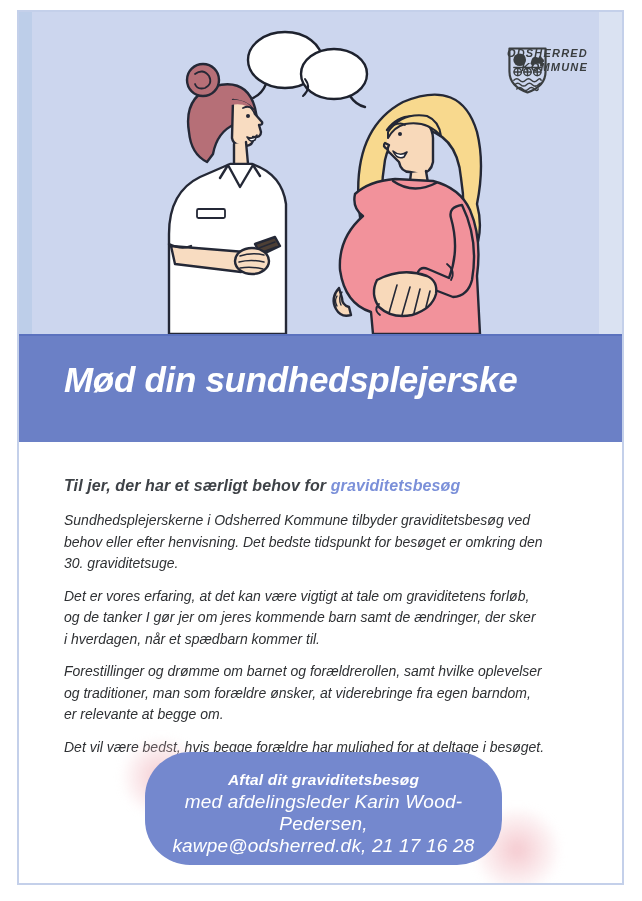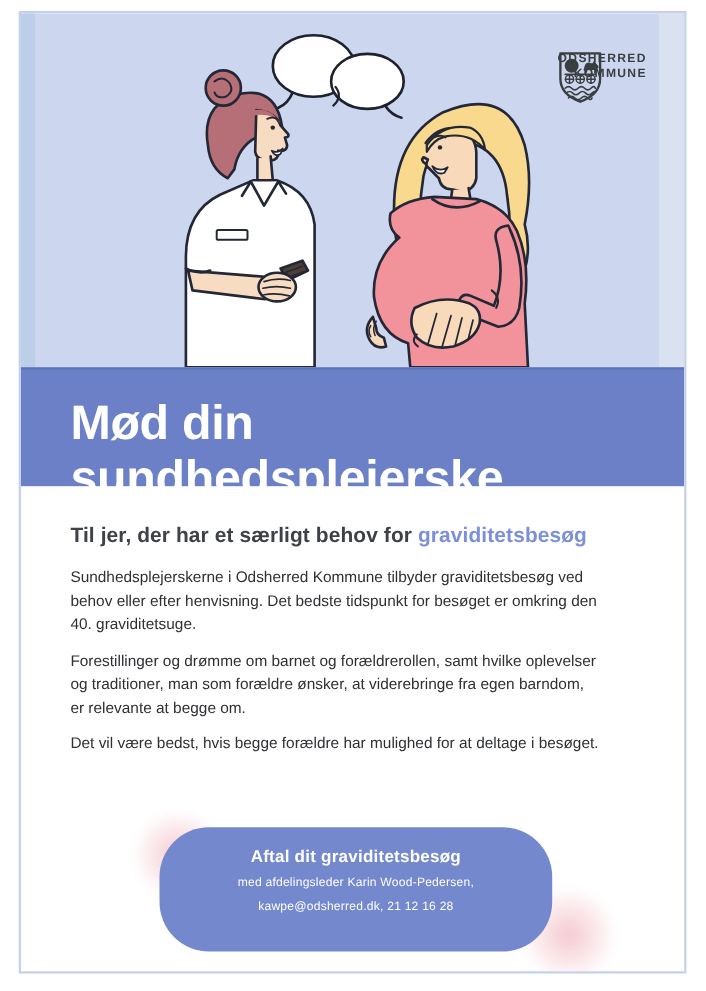--- a/index.html
+++ b/index.html
@@ -7,21 +7,21 @@
     --illu-bg:#ccd6ee; --illu-left:#bdcee9; --illu-right:#dae2f2;
     --frame:#c4d0ea; --ink:#3a3e40; --text:#2e3033; --heading:#3e4247;
     --line:#242836; --skin:#f8dcc1; --skin2:#f8d9ba; --hair-nurse:#b66f77;
     --hair-woman:#f8d98e; --dress:#f2929b; --blob:#f4c7cd; --banner-edge:#5b72be;
   }
   *{margin:0;padding:0;box-sizing:border-box;}
   html,body{background:#ffffff;}
   body{width:642px;height:901px;position:relative;font-family:"Liberation Sans",sans-serif;}
   .poster{
     position:absolute;left:17px;top:10px;width:607px;height:875px;
-    background:#ffffff;border:2px solid var(--frame);overflow:hidden;
+    background:#ffffff;border:2px solid var(--frame);overflow:hidden;font-style:italic;
   }
   
   .header{
     position:absolute;left:0;top:0;width:100%;height:322px;
     background:var(--illu-bg);overflow:hidden;
   }
   .header .strip-left{position:absolute;left:0;top:0;width:13px;height:100%;background:var(--illu-left);}
   .header .strip-right{position:absolute;right:0;top:0;width:23px;height:100%;background:var(--illu-right);}
   .header svg{position:absolute;left:0;top:0;}
   .logo{
@@ -31,44 +31,44 @@
     text-align:right;font-size:11px;font-weight:bold;letter-spacing:1.2px;
     color:var(--ink);line-height:14px;
   }
   
   .banner{
     position:absolute;left:0;top:322px;width:100%;height:108px;
     background:var(--banner);border-top:2px solid var(--banner-edge);
     color:#ffffff;padding:19px 0 0 45px;
   }
   .banner .kicker{font-size:19px;font-weight:400;letter-spacing:.2px;}
-  .banner .title{font-size:44px;font-weight:bold;letter-spacing:-.3px;margin-top:5px;}
+  .banner .title{font-size:35px;font-weight:bold;letter-spacing:-.3px;margin-top:5px;}
   
   .content{position:absolute;left:45px;top:430px;width:525px;}
   .content h2{
-    margin-top:35px;font-size:19px;font-weight:bold;color:var(--heading);
+    margin-top:35px;font-size:16px;font-weight:bold;color:var(--heading);
     letter-spacing:.1px;margin-bottom:15px;
   }
   .content h2 .hl{color:var(--highlight);}
   .content p{
     font-size:14px;line-height:21.5px;color:var(--text);
     white-space:pre-line;margin-bottom:11px;
   }
   
   .blob{position:absolute;border-radius:50%;filter:blur(4px);
     background:radial-gradient(circle, rgba(244,199,205,.95) 0%, rgba(244,199,205,0) 72%);}
   .blob1{left:100px;top:726px;width:85px;height:78px;}
   .blob2{left:452px;top:796px;width:92px;height:84px;}
   .pill{
     position:absolute;left:126px;top:740px;width:357px;height:113px;
     background:var(--pill);border-radius:45px;color:#ffffff;text-align:center;
     padding-top:17px;z-index:2;
   }
   .pill .pill-title{font-size:15.5px;font-weight:bold;line-height:22px;letter-spacing:.2px;}
-  .pill .pill-line{font-size:11px;line-height:22px;letter-spacing:.2px;}
+  .pill .pill-line{font-size:19px;line-height:22px;letter-spacing:.2px;}
 </style>
 </head>
 <body>
 
 <div class="poster">
 
   <div class="header">
     <div class="strip-left"></div>
     <div class="strip-right"></div>
 
@@ -169,28 +169,31 @@
   </div>
 
   <div class="banner">
     <div class="title">Mød din sundhedsplejerske</div>
   </div>
 
   <div class="content">
     <h2><span>Til jer, der har et særligt behov for </span><span class="hl">graviditetsbesøg</span></h2>
     <p>Sundhedsplejerskerne i Odsherred Kommune tilbyder graviditetsbesøg ved
 behov eller efter henvisning. Det bedste tidspunkt for besøget er omkring den
-40. graviditetsuge.</p>
+30. graviditetsuge.</p>
+    <p>Det er vores erfaring, at det kan være vigtigt at tale om graviditetens forløb,
+og de tanker I gør jer om jeres kommende barn samt de ændringer, der sker
+i hverdagen, når et spædbarn kommer til.</p>
     <p>Forestillinger og drømme om barnet og forældrerollen, samt hvilke oplevelser
 og traditioner, man som forældre ønsker, at viderebringe fra egen barndom,
 er relevante at begge om.</p>
     <p>Det vil være bedst, hvis begge forældre har mulighed for at deltage i besøget.</p>
   </div>
 
   <div class="blob blob1"></div>
   <div class="blob blob2"></div>
   <div class="pill">
     <div class="pill-title">Aftal dit graviditetsbesøg</div>
     <div class="pill-line">med afdelingsleder Karin Wood-Pedersen,</div>
-    <div class="pill-line">kawpe@odsherred.dk, 21 12 16 28</div>
+    <div class="pill-line">kawpe@odsherred.dk, 21 17 16 28</div>
   </div>
 
 </div>
 
 </body></html>

